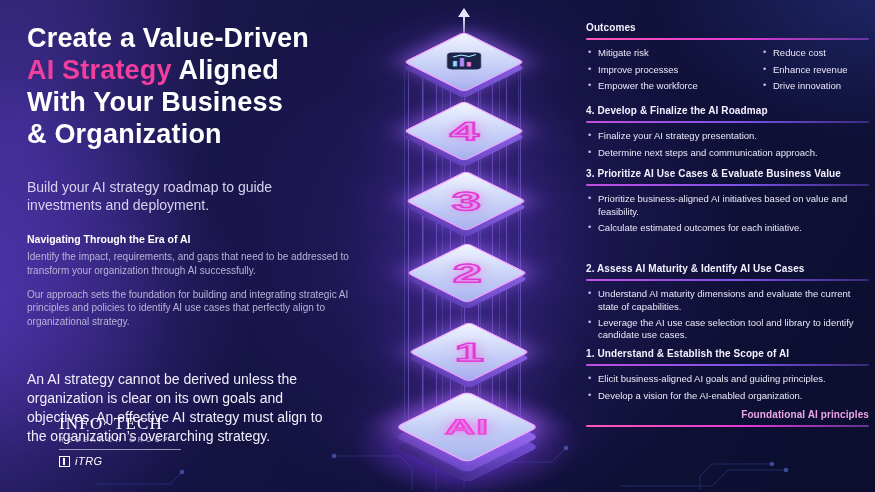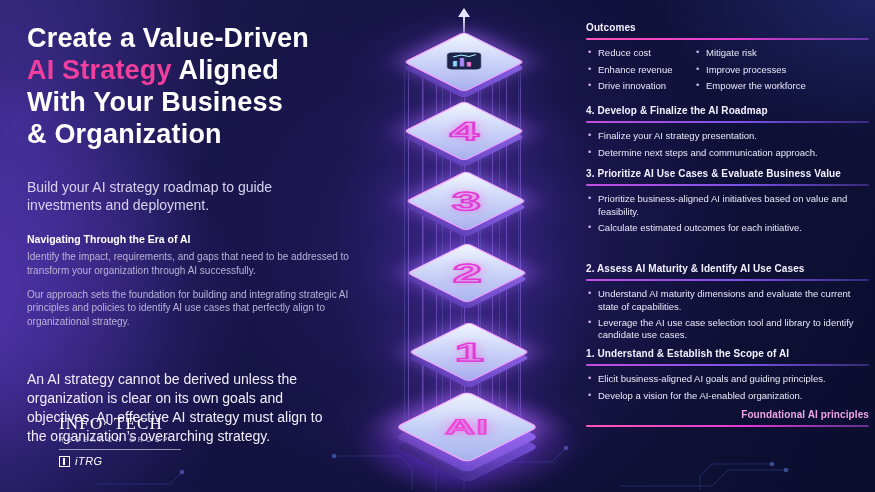--- a/index.html
+++ b/index.html
@@ -220,30 +220,30 @@
       <div class="tile-base">
         <span class="tile-ai">AI</span>
       </div>
     </div>
   </div>
 
   <div class="step" style="top:22px;">
     <div class="step-title">Outcomes</div>
     <div class="rule rule-pink"></div>
     <div class="outcome-cols">
+      <ul class="bullets col2">
+        <li>Mitigate risk</li>
+        <li>Improve processes</li>
+        <li>Empower the workforce</li>
+      </ul>
       <ul class="bullets col1">
         <li>Reduce cost</li>
         <li>Enhance revenue</li>
         <li>Drive innovation</li>
       </ul>
-      <ul class="bullets col2">
-        <li>Mitigate risk</li>
-        <li>Improve processes</li>
-        <li>Empower the workforce</li>
-      </ul>
     </div>
   </div>
 
   <div class="step" style="top:105px;">
     <div class="step-title one-line">4. Develop &amp; Finalize the AI Roadmap</div>
     <div class="rule rule-purple"></div>
     <ul class="bullets">
       <li>Finalize your AI strategy presentation.</li>
       <li>Determine next steps and communication approach.</li>
     </ul>

